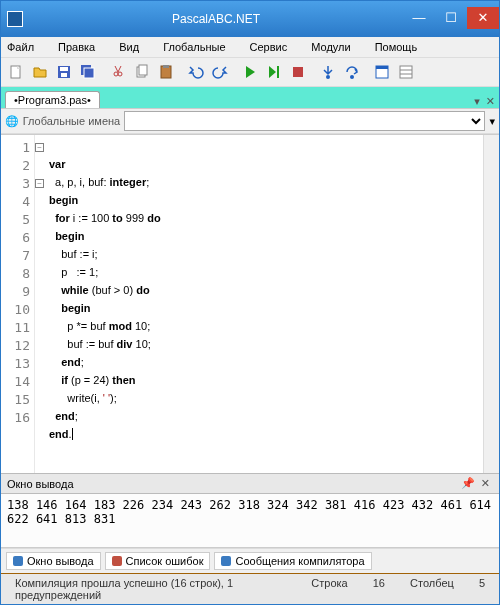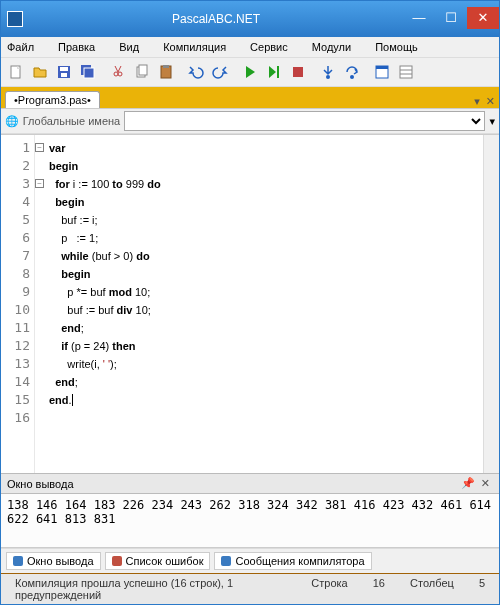--- a/index.html
+++ b/index.html
@@ -9,31 +9,31 @@
 .titlebar .icon { width:16px; height:16px; margin:0 6px; background:#1b5a9a; border:1px solid #fff; }
 .winbtns { display:flex; }
 .winbtn { width:32px; height:22px; margin-top:-3px; display:flex; align-items:center; justify-content:center; color:#fff; cursor:pointer; font-size:13px; }
 .winbtn.close { background:#d04030; }
 .menubar { background:#f0f0f0; padding:4px 6px; display:flex; gap:24px; border-bottom:1px solid #ddd; }
 .menubar span { cursor:pointer; }
 .toolbar { background:#f0f0f0; padding:3px 4px; display:flex; gap:2px; border-bottom:1px solid #dcdcdc; }
 .tbtn { width:22px; height:22px; display:flex; align-items:center; justify-content:center; cursor:pointer; border:1px solid transparent; }
 .tbtn svg { width:16px; height:16px; }
 .tbsep { width:4px; }
-.tabbar { background:#eab308; border-bottom:1px solid #ccc; display:flex; align-items:flex-end; padding:2px 4px 0 4px; height:22px; position:relative; }
+.tabbar { background:#5eead4; border-bottom:1px solid #ccc; display:flex; align-items:flex-end; padding:2px 4px 0 4px; height:22px; position:relative; }
 .tab { background:#fff; border:1px solid #a0a0a0; border-bottom:none; padding:2px 8px; font-size:11px; border-radius:3px 3px 0 0; cursor:pointer; }
 .tabbar .right { margin-left:auto; display:flex; gap:6px; color:#555; cursor:pointer; }
 .combo { background:#f0f0f0; padding:2px 4px; display:flex; align-items:center; border-bottom:1px solid #dcdcdc; gap:4px; }
 .combo .lbl { color:#555; white-space:nowrap; }
 .combo select { flex:1; height:20px; font-size:11px; background:#fff; border:1px solid #aaa; }
 .editor { flex:1; display:flex; background:#fff; overflow:hidden; border-top:1px solid #ccc; }
 .gutter { width:34px; background:#fff; border-right:1px solid #e8e8e8; padding-top:4px; }
 .gutter div { height:18px; line-height:18px; text-align:right; padding-right:4px; color:#808080; font-family:Consolas,monospace; font-size:13px; position:relative; }
 .fold { position:absolute; right:-10px; top:4px; width:9px; height:9px; border:1px solid #808080; background:#fff; font-size:8px; line-height:7px; text-align:center; color:#808080; cursor:pointer; }
-.code { flex:1; padding:4px 0 4px 14px; font-family:Consolas,'Courier New',monospace; font-size:13px; line-height:18px; overflow:auto; }
+.code { flex:1; padding:20px 0 4px 14px; font-family:Consolas,'Courier New',monospace; font-size:13px; line-height:18px; overflow:auto; }
 .line { height:18px; white-space:pre; }
 .kw { color:#000; font-weight:bold; }
 .num { color:#000; }
 .str { color:#a31515; }
 .cursor { border-left:1px solid #000; }
 .output-hdr { background:#e8e8e8; border-top:1px solid #bbb; border-bottom:1px solid #bbb; padding:3px 6px; display:flex; align-items:center; }
 .output-hdr .t { flex:1; }
 .output-hdr .pin, .output-hdr .x { cursor:pointer; padding:0 3px; color:#555; }
 .output { height:54px; background:#fcfcfc; padding:4px 6px; font-family:Consolas,monospace; font-size:12px; overflow:auto; border-bottom:1px solid #ccc; }
 .bottabs { background:#f0f0f0; padding:3px 5px; display:flex; gap:4px; border-top:1px solid #dcdcdc; }
@@ -54,21 +54,21 @@
     <div class="winbtn">—</div>
     <div class="winbtn">☐</div>
     <div class="winbtn close">✕</div>
   </div>
 </div>
 
 <div class="menubar">
     <span>Файл</span>
     <span>Правка</span>
     <span>Вид</span>
-    <span>Компиляция</span>
+    <span>Глобальные</span>
     <span>Сервис</span>
     <span>Модули</span>
     <span>Помощь</span>
   </div>
 
 <div class="toolbar">
   <div class="tbtn">
       <svg viewBox="0 0 16 16">
         <rect x="3" y="2" width="9" height="12" fill="#fff" stroke="#888"></rect>
         <path d="M9 2 12 5 9 5Z" fill="#ddd"></path>
@@ -196,20 +196,21 @@
       <div>10</div>
       <div>11</div>
       <div>12</div>
       <div>13</div>
       <div>14</div>
       <div>15</div>
       <div>16</div>
     </div>
   <div class="code">
       <div class="line"><span class="kw">var</span></div>
+      <div class="line">  a, p, i, buf: <span class="kw">integer</span>;</div>
       <div class="line"><span class="kw">begin</span></div>
       <div class="line">  <span class="kw">for</span> i := <span class="num">100</span> <span class="kw">to</span> <span class="num">999</span> <span class="kw">do</span></div>
       <div class="line">  <span class="kw">begin</span></div>
       <div class="line">    buf := i;</div>
       <div class="line">    p   := <span class="num">1</span>;</div>
       <div class="line">    <span class="kw">while</span> (buf &gt; <span class="num">0</span>) <span class="kw">do</span></div>
       <div class="line">    <span class="kw">begin</span></div>
       <div class="line">      p *= buf <span class="kw">mod</span> <span class="num">10</span>;</div>
       <div class="line">      buf := buf <span class="kw">div</span> <span class="num">10</span>;</div>
       <div class="line">    <span class="kw">end</span>;</div>

